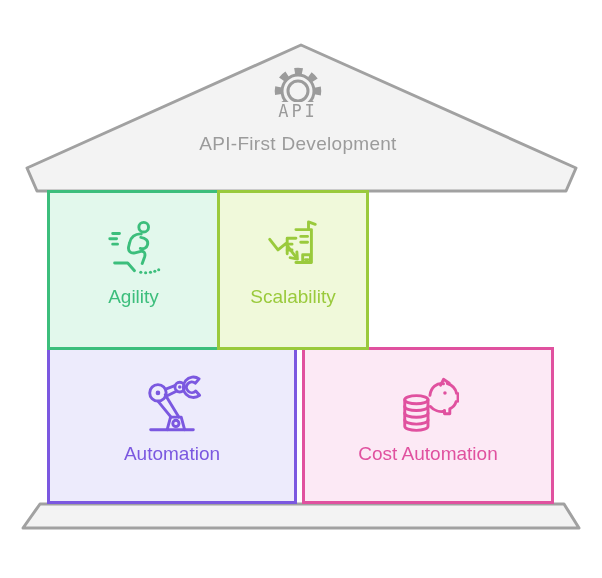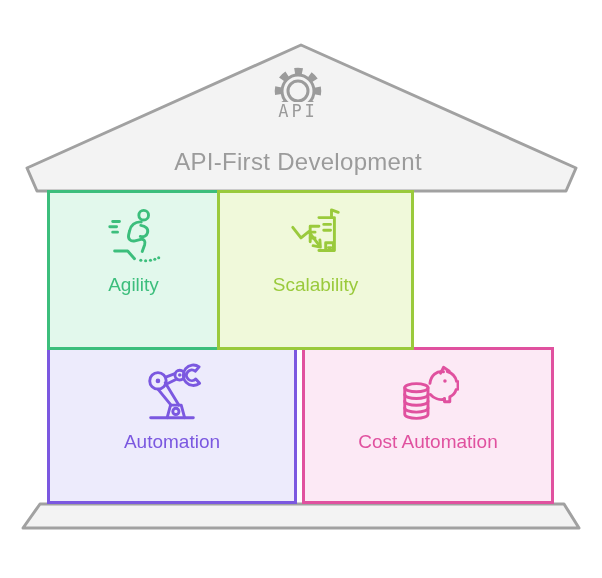--- a/index.html
+++ b/index.html
@@ -2,30 +2,30 @@
 <html style="--canvas-bg: #ffffff; --structure-fill: #f3f3f3; --structure-stroke: #a1a1a1; --roof-text: #9b9b9b; --agility-accent: #3cbe7c; --agility-bg: #e2f8ec; --scalability-accent: #9aca3c; --scalability-bg: #f0f9da; --integration-accent: #21a2d8; --integration-bg: #e1f4fb; --automation-accent: #7b58e0; --automation-bg: #edebfc; --cost-accent: #e0519f; --cost-bg: #fce9f5;"><head>
 <meta charset="utf-8">
 <style>
   *{box-sizing:border-box}
   html,body{margin:0;padding:0}
   body{background:#fff;font-family:"Liberation Sans","DejaVu Sans",sans-serif}
   .canvas{position:relative;width:602px;height:578px;background:var(--canvas-bg,#ffffff);overflow:hidden}
   .structure-svg{position:absolute;left:0;top:0;z-index:0}
   .structure-shape{fill:var(--structure-fill,#f3f3f3);stroke:var(--structure-stroke,#a1a1a1);stroke-width:3;stroke-linejoin:round}
   .roof-content{position:absolute;left:0;top:67px;width:596px;z-index:1;display:flex;flex-direction:column;align-items:center;color:var(--roof-text,#9b9b9b)}
-  .roof-title{margin-top:28px;font-size:24px;letter-spacing:.3px;line-height:22px}
+  .roof-title{margin-top:10px;font-size:19px;letter-spacing:.3px;line-height:22px}
   .api-text{font-family:"DejaVu Sans Mono","Liberation Mono",monospace;font-size:17px;letter-spacing:3px;fill:currentColor}
   .api-bg{fill:var(--structure-fill,#f3f3f3)}
-  .cell{position:absolute;display:flex;flex-direction:column;align-items:center;padding-top:12px}
+  .cell{position:absolute;display:flex;flex-direction:column;align-items:center;padding-top:24px}
   .cell .icon{flex:0 0 auto;stroke:currentColor;fill:none;stroke-width:3;stroke-linecap:round;stroke-linejoin:round}
   .cell .label{margin-top:6px;font-size:19px;line-height:24px}
   .fillbits{fill:currentColor;stroke:none}
   .cell-agility{left:47px;top:190px;width:173px;height:160px;z-index:3;
     background:var(--agility-bg,#e2f8ec);border:3px solid var(--agility-accent,#3cbe7c);color:var(--agility-accent,#3cbe7c)}
-  .cell-scalability{left:217px;top:190px;width:197px;height:160px;z-index:3;
+  .cell-scalability{left:217px;top:190px;width:152px;height:160px;z-index:3;
     background:var(--scalability-bg,#f0f9da);border:3px solid var(--scalability-accent,#9aca3c);color:var(--scalability-accent,#8ec43d)}
   .cell-integration{left:387px;top:190px;width:167px;height:160px;z-index:3;
     background:var(--integration-bg,#e1f4fb);border:3px solid var(--integration-accent,#21a2d8);color:var(--integration-accent,#21a2d8)}
   .cell-automation{left:47px;top:347px;width:250px;height:157px;z-index:2;
     background:var(--automation-bg,#edebfc);border:3px solid var(--automation-accent,#7b58e0);color:var(--automation-accent,#7b58e0)}
   .cell-cost{left:302px;top:347px;width:252px;height:157px;z-index:2;
     background:var(--cost-bg,#fce9f5);border:3px solid var(--cost-accent,#e0519f);color:var(--cost-accent,#e0519f)}
 </style>
 </head>
 <body>

